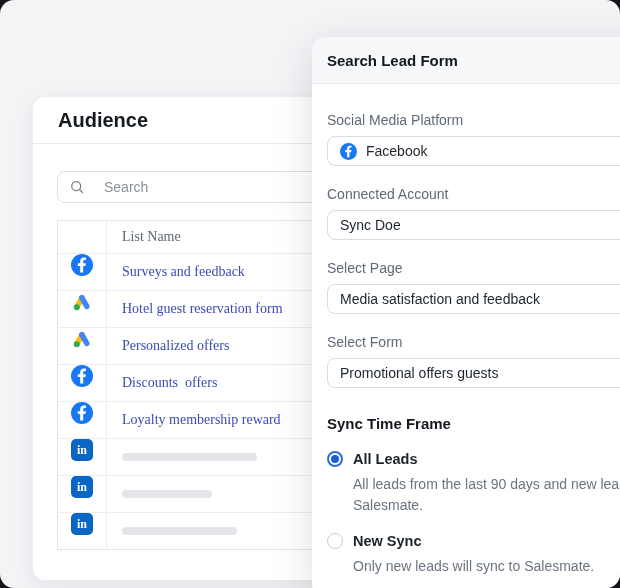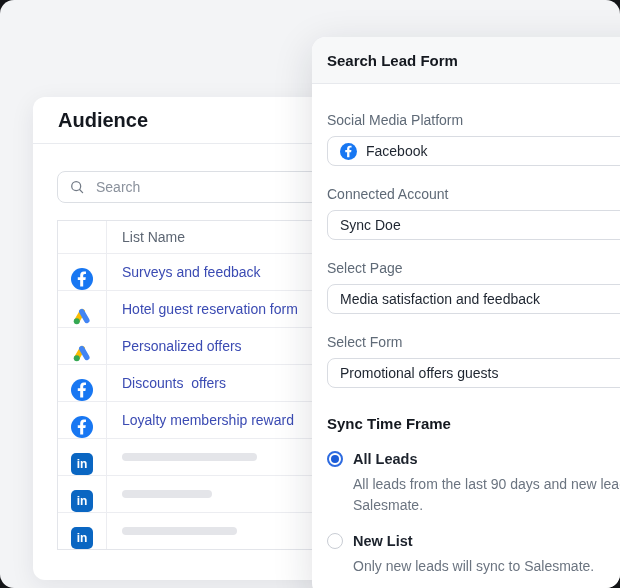--- a/index.html
+++ b/index.html
@@ -29,46 +29,47 @@
     display:flex;align-items:center;
     padding:0 25px;
     border-bottom:1px solid #e9ebef;
     font-size:20px;font-weight:bold;color:#14181f;
   }
   .audience-body{padding:27px 25px 0 24px;}
   .search-box{
     width:480px;height:32px;box-sizing:border-box;
     border:1px solid #dcdfe4;border-radius:8px;
     background:#fff;
-    display:flex;align-items:center;gap:9px;
+    display:flex;align-items:center;gap:17px;
     padding:0 11px;
   }
   .search-box input{
     border:none;outline:none;flex:1;
     font-family:"Liberation Sans", sans-serif;
     font-size:14px;color:#3a4250;
     background:transparent;
   }
   .search-box input::placeholder{color:#8a919c;}
 
   .lists-table{
     margin-top:17px;
     width:500px;
     border:1px solid #e3e5ea;
     background:#fff;
   }
   .t-row{
     display:flex;align-items:stretch;
     height:36px;
     border-top:1px solid #ecedf1;
+    font-family:Liberation Serif, serif;
   }
   .t-row.header{height:32px;border-top:none;}
   .cell-icon{
     width:48px;flex:0 0 48px;
-    display:flex;align-items:flex-end;justify-content:center;
+    display:flex;align-items:flex-start;justify-content:center;
     border-right:1px solid #ecedf1;
   }
   .cell-label{
     flex:1;display:flex;align-items:center;
     padding-left:15px;
     font-size:14px;color:#3b4bb3;
     white-space:pre;overflow:hidden;
   }
   .t-row.header .cell-label{color:#5d6673;}
   .skeleton-bar{
@@ -304,21 +305,21 @@
         </div>
         <div class="radio-desc">
           <span class="desc-line">All leads from the last 90 days and new leads will sync to</span>
           <span class="desc-line">Salesmate.</span>
         </div>
       </div>
 
       <div class="radio-option">
         <div class="radio-row">
           <span class="radio-circle unselected"></span>
-          <span>New List</span>
+          <span>New Sync</span>
         </div>
         <div class="radio-desc">
           <span class="desc-line">Only new leads will sync to Salesmate.</span>
         </div>
       </div>
 
     </div>
   </section>
 
 </div>

